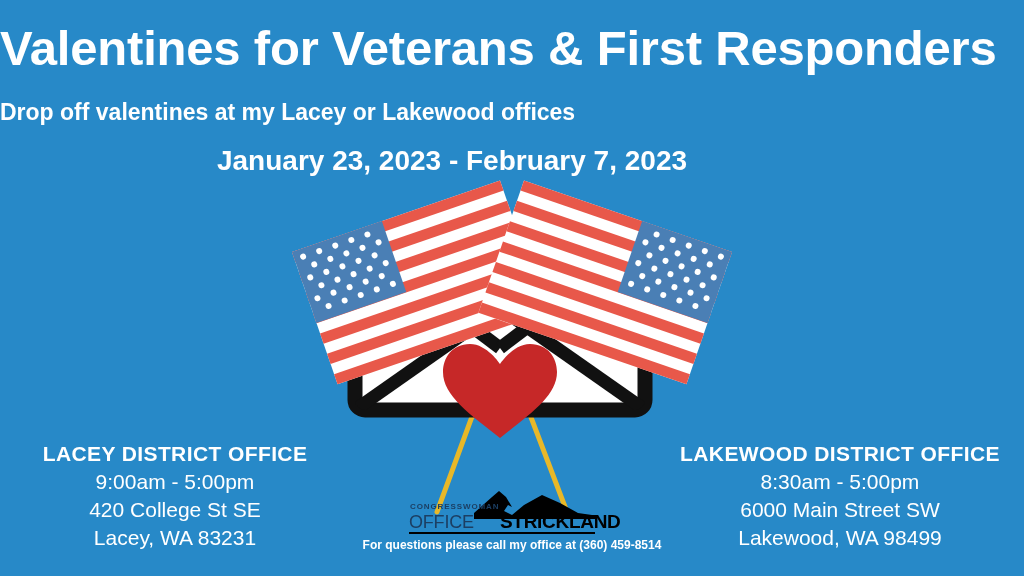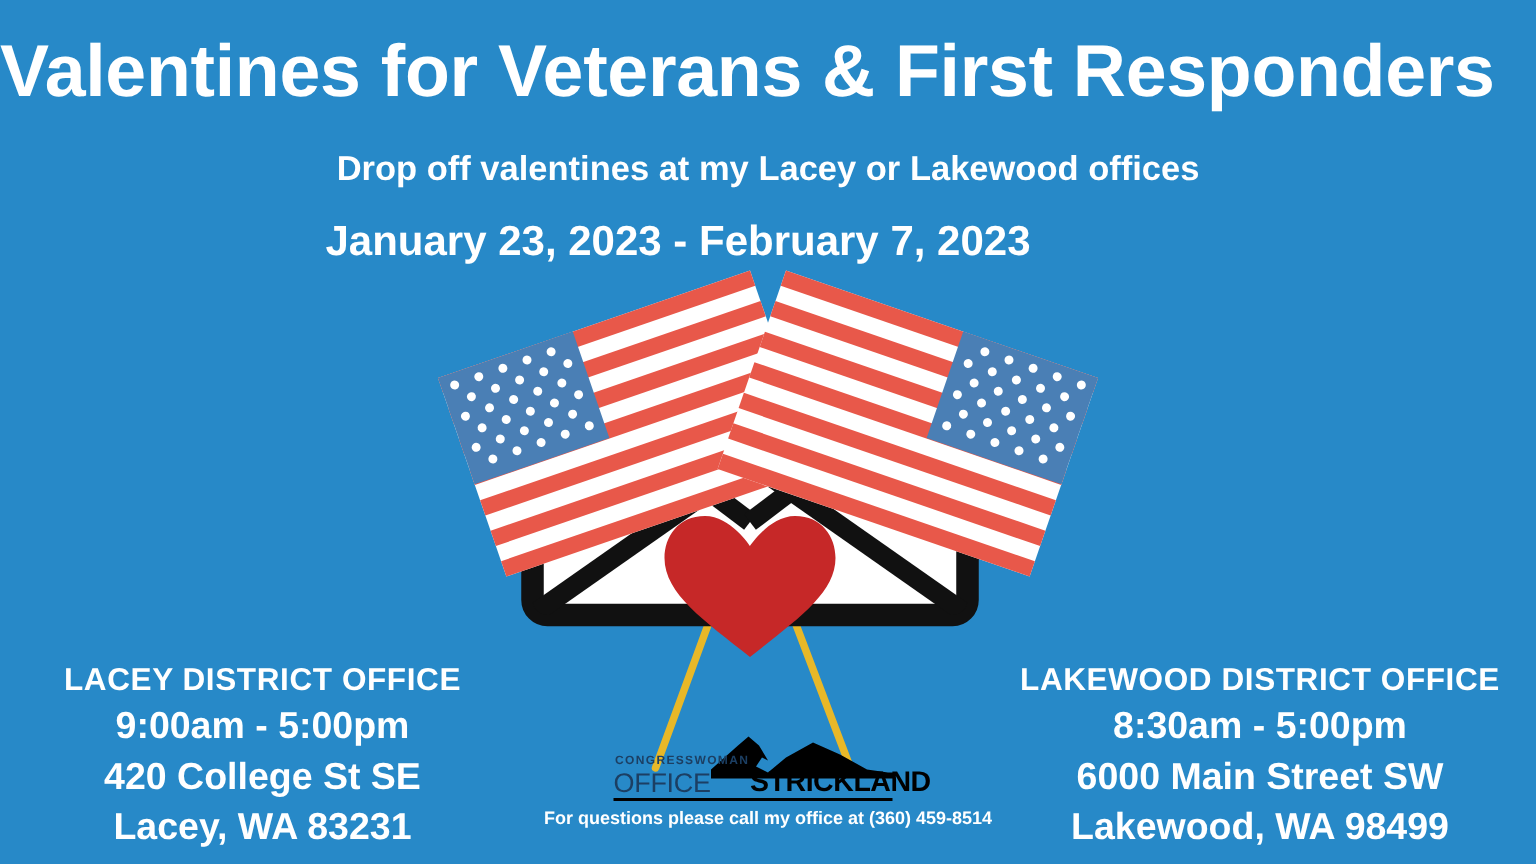--- a/index.html
+++ b/index.html
@@ -29,21 +29,20 @@
     font-weight: bold;
     letter-spacing: -0.2px;
     line-height: 1.08;
     white-space: nowrap;
   }
   .subtitle {
     position: absolute;
     top: 99px;
     left: 0;
     width: 1024px;
-    text-align: center;
     color: #ffffff;
     font-size: 23px;
     font-weight: bold;
     line-height: 1.2;
     white-space: nowrap;
   }
   .daterange {
     position: absolute;
     top: 144px;
     left: 0;
@@ -76,22 +75,22 @@
     margin-top: 48px;
   }
   .office-left  { left: 22px;  top: 392px; width: 306px; }
   .office-right { right: 16px; top: 392px; width: 336px; }
   .office .office-name {
     font-size: 21px;
     font-weight: bold;
     letter-spacing: 0.4px;
   }
   .office .office-line {
-    font-size: 25px;
-    font-weight: bold;
+    font-size: 21px;
+    font-weight: normal;
   }
 
   
   .logo {
     position: absolute;
     left: 396px;
     top: 489px;
     width: 200px;
     height: 46px;
   }

